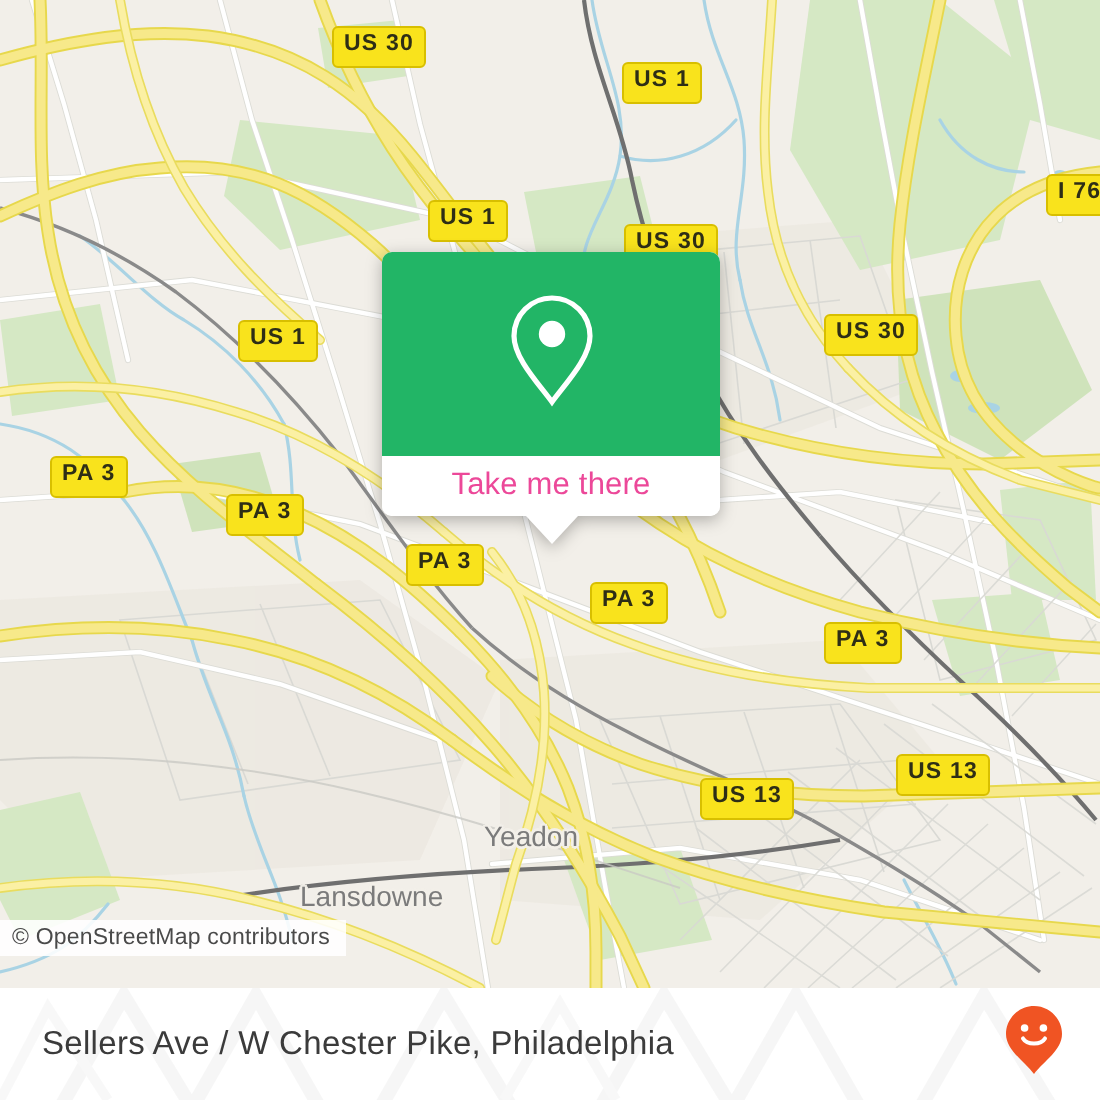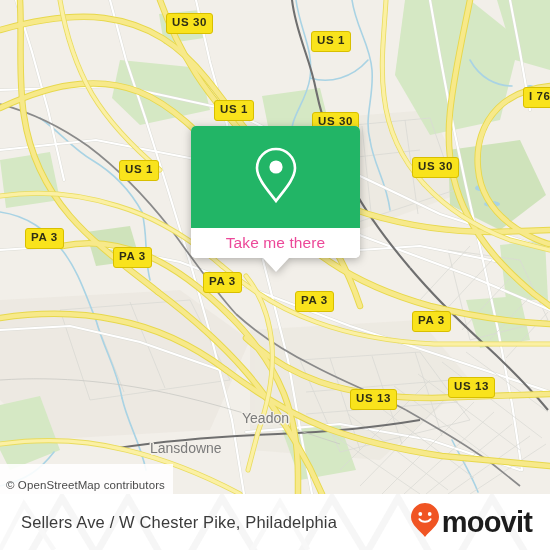--- a/index.html
+++ b/index.html
@@ -13,24 +13,24 @@
 
   
   .map{
     position:absolute;left:0;top:0;width:550px;height:494px;
     background:#f2efe9;overflow:hidden;
   }
   .map-canvas{position:absolute;left:0;top:0;width:550px;height:494px;}
 
   
   .attrib{
-    position:absolute;left:0;bottom:0;
+    position:absolute;left:0;bottom:16px;
     background:rgba(255,255,255,.88);
     font-size:11.5px;color:#4a4a4a;
-    padding:15px 8px 3px 6px;
+    padding:3px 8px 3px 6px;
     letter-spacing:.1px;
     white-space:nowrap;
   }
 
   
   .place-label{
     position:absolute;
     font-size:14px;color:#7b7b7b;
     white-space:nowrap;
     text-shadow:
@@ -372,17 +372,16 @@
 
     <div class="brand">
       <span>
         <svg width="30" height="36" viewBox="0 0 30 36" aria-hidden="true">
           <path d="M15 1 C7.3 1 1 7.3 1 15 C1 23 10 28.5 15 35 C20 28.5 29 23 29 15 C29 7.3 22.7 1 15 1 Z" fill="#f05423"></path>
           <circle cx="10.3" cy="12" r="1.9" fill="#ffffff"></circle>
           <circle cx="19.7" cy="12" r="1.9" fill="#ffffff"></circle>
           <path d="M9.5 17.2 C11.5 20.6 18.5 20.6 20.5 17.2" fill="none" stroke="#ffffff" stroke-width="2" stroke-linecap="round"></path>
         </svg>
       </span>
-      <span class="brand-word">moovit</span>
     </div>
   </div>
 
 </div>
 
 </body></html>

